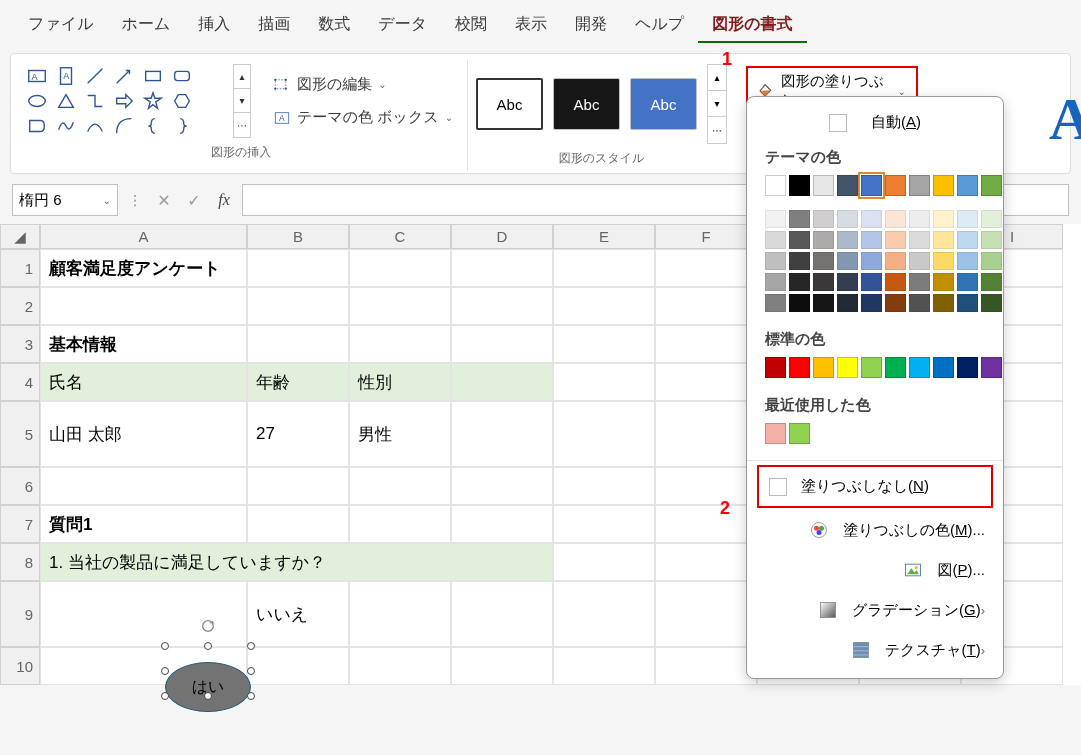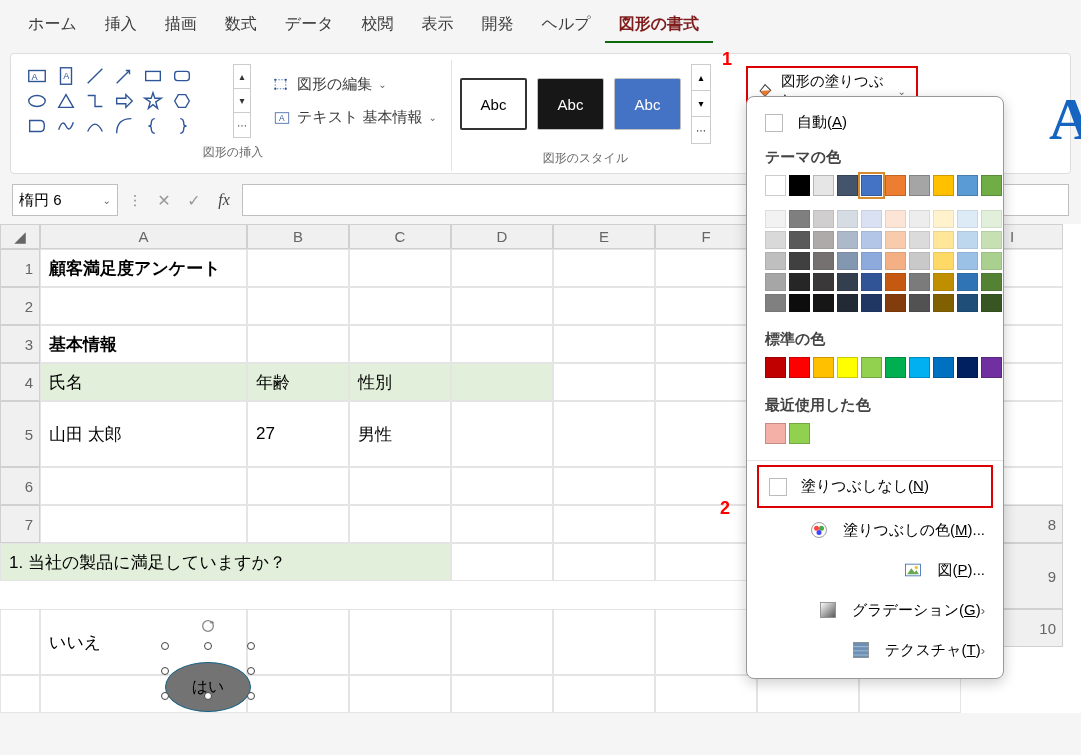--- a/index.html
+++ b/index.html
@@ -74,41 +74,42 @@
     .shape-overlay { position: absolute; top: 646px; left: 165px; width: 86px; height: 50px; }
     .oval { position: absolute; left: 0; top: 16px; width: 86px; height: 50px; border: 1.5px solid #156082; background: #737373; border-radius: 50%; display: flex; align-items: center; justify-content: center; font-size: 16px; }
     .handle { position: absolute; width: 8px; height: 8px; border: 1px solid #444; background: #fff; border-radius: 50%; }
     .h-tl { top: -4px; left: -4px; } .h-tm { top: -4px; left: 39px; } .h-tr { top: -4px; right: -4px; }
     .h-ml { top: 21px; left: -4px; } .h-mr { top: 21px; right: -4px; }
     .h-bl { bottom: -4px; left: -4px; } .h-bm { bottom: -4px; left: 39px; } .h-br { bottom: -4px; right: -4px; }
     .rotate-handle { position: absolute; top: -28px; left: 35px; width: 16px; height: 16px; }
     
     
     .color-panel { position: absolute; top: 96px; left: 746px; width: 258px; background: #fff; border: 1px solid #999; border-radius: 8px; box-shadow: 0 4px 14px rgba(0,0,0,0.2); padding: 8px 0; }
-    .color-panel-row { padding: 8px 18px; font-size: 15px; display: flex; align-items: center; gap: 14px; cursor: pointer; }
+    .color-panel-row { padding: 8px 18px; font-size: 15px; display: flex; align-items: center; gap: 24px; cursor: pointer; justify-content: center; }
     .panel-label { padding: 8px 18px 6px 18px; font-size: 15px; font-weight: bold; color: #444; }
     .auto-sw { width: 18px; height: 18px; border: 1px solid #bbb; background: #fff; }
     .color-grid { display: grid; grid-template-columns: repeat(10, 21px); gap: 3px; padding: 2px 18px 10px 18px; }
     .csw { width: 21px; height: 21px; border: 1px solid rgba(0,0,0,0.2); cursor: pointer; }
     .csw.sel { outline: 2px solid #d88b2e; outline-offset: 1px; }
     .theme-block { display: grid; grid-template-columns: repeat(10, 21px); grid-template-rows: repeat(5, 18px); gap: 3px 3px; padding: 4px 18px 10px 18px; }
     .tsw { border: 1px solid rgba(0,0,0,0.08); cursor: pointer; }
     .recent-row { display: flex; gap: 3px; padding: 2px 18px 12px 18px; }
     .no-fill-row { margin: 2px 10px; padding: 10px 10px; border: 2px solid #d00; display: flex; align-items: center; gap: 14px; font-size: 15px; cursor: pointer; }
     .panel-sep { border-top: 1px solid #e4e4e4; margin: 4px 0; }
     .panel-item { padding: 10px 18px; display: flex; align-items: center; justify-content: flex-end; font-size: 15px; cursor: pointer; }
     .panel-item-left { display: flex; align-items: center; gap: 14px; }
     .panel-icon { width: 20px; height: 20px; display: flex; align-items: center; justify-content: center; }
     .submenu-arrow { font-size: 13px; color: #666; }
     .under { text-decoration: underline; }
   </style>
 </head>
 <body>
 
 <div class="menu-bar">
+  <div class="menu-item">ファイル</div>
   <div class="menu-item">ホーム</div>
   <div class="menu-item">挿入</div>
   <div class="menu-item">描画</div>
   <div class="menu-item">数式</div>
   <div class="menu-item">データ</div>
   <div class="menu-item">校閲</div>
   <div class="menu-item">表示</div>
   <div class="menu-item">開発</div>
   <div class="menu-item">ヘルプ</div>
   <div class="menu-item active">図形の書式</div>
@@ -231,21 +232,21 @@
               <circle cx="17" cy="17" r="1.5" fill="#2e5597"></circle>
             </svg>
           <span>図形の編集</span>
           <span class="chev-down">⌄</span>
         </div>
         <div class="ribbon-btn">
           <svg viewBox="0 0 24 24">
               <rect x="3" y="5" width="18" height="14" fill="none" stroke="#2e5597"></rect>
               <text x="8" y="16" font-size="11" fill="#2e5597">A</text>
             </svg>
-          <span>テキスト 基本情報</span>
+          <span>テーマの色 ボックス</span>
           <span class="chev-down">⌄</span>
         </div>
       </div>
     </div>
     <div class="ribbon-group-label">図形の挿入</div>
   </div>
 
   <div class="ribbon-group">
     <div class="ribbon-group-content">
       <div class="style-gallery">
@@ -363,20 +364,21 @@
     <div class="cell"></div>
     <div class="cell"></div>
     <div class="cell"></div>
     <div class="cell"></div>
     <div class="cell"></div>
     <div class="cell"></div>
     <div class="cell"></div>
     <div class="cell"></div>
 
   <div class="row-header">7</div>
+  <div class="cell bold">質問1</div>
   <div class="cell"></div>
     <div class="cell"></div>
     <div class="cell"></div>
     <div class="cell"></div>
     <div class="cell"></div>
     <div class="cell"></div>
     <div class="cell"></div>
     <div class="cell"></div>
 
   <div class="row-header">8</div>

